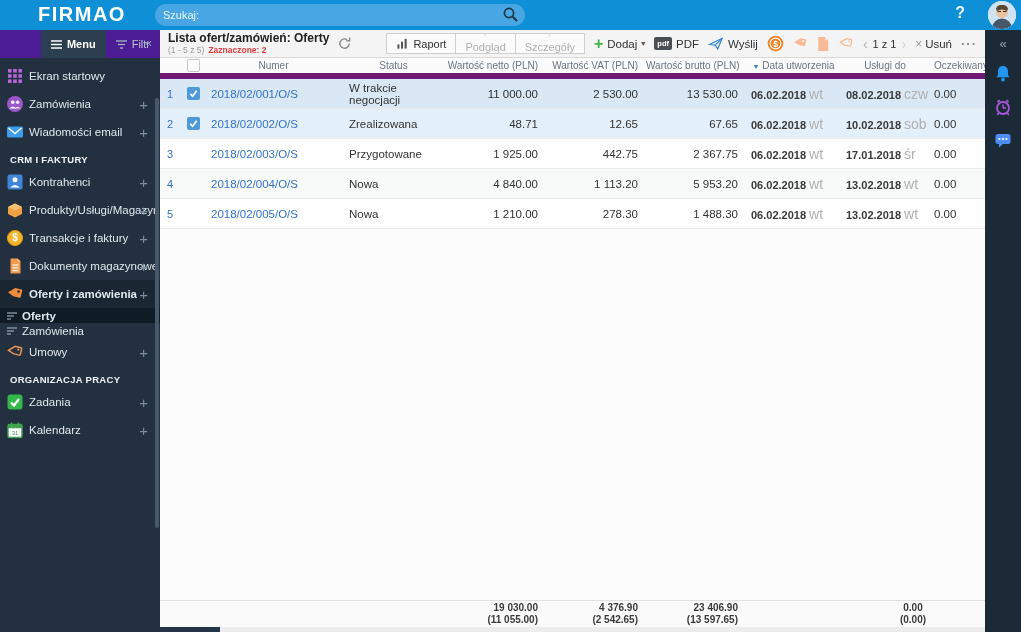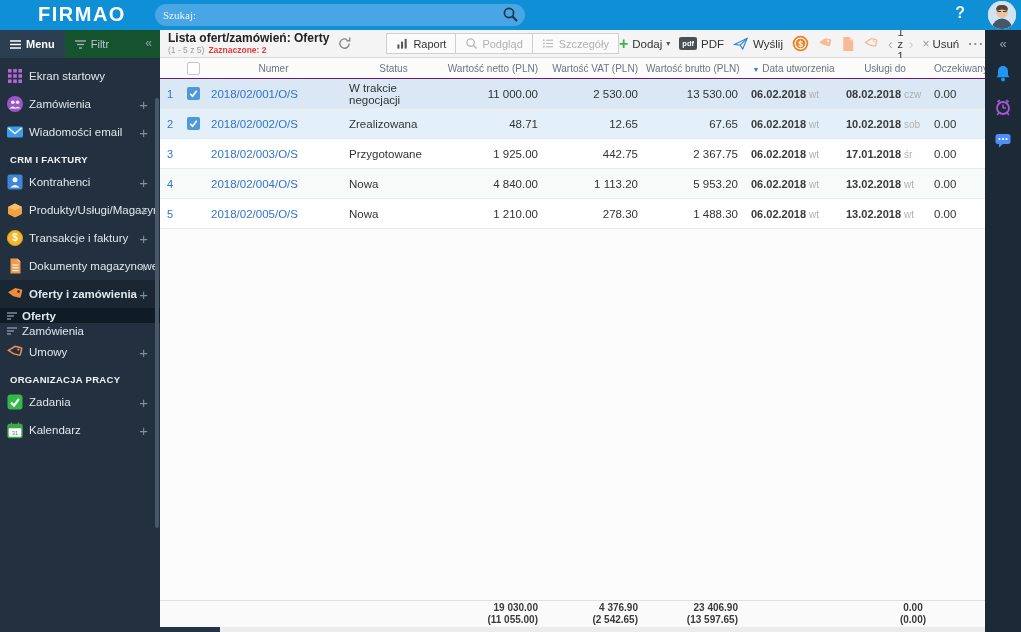--- a/index.html
+++ b/index.html
@@ -2,30 +2,30 @@
 <html><head>
 <meta charset="utf-8">
 <style>
   * { box-sizing: border-box; margin: 0; padding: 0; }
   html,body { width:1021px; height:632px; overflow:hidden; }
   body { font-family:"Liberation Sans", sans-serif; background:#fff; position:relative; }
 
   
   .topbar { position:absolute; left:0; top:0; width:1021px; height:30px; background:#0e8fd6; z-index:5; }
   .logo { position:absolute; left:38px; top:3px; color:#fff; font-size:20px; font-weight:800; letter-spacing:1.5px; }
-  .search { position:absolute; left:155px; top:4px; width:370px; height:22px; background:#47a6e3; border-radius:11px; display:flex; align-items:center;font-family:Liberation Serif, serif; }
+  .search { position:absolute; left:155px; top:4px; width:370px; height:22px; background:#47a6e3; border-radius:11px; display:flex; align-items:center; }
   .search input { flex:1; background:transparent; border:none; outline:none; color:#fff; font-size:11px; padding:0 8px; font-family:inherit; }
   .search input::placeholder { color:#eef6fc; opacity:1; }
   .search .mag { width:18px; height:18px; margin-right:5px; flex:0 0 auto; }
   .help { position:absolute; right:56px; top:4px; color:#e8f4fd; font-size:16px; font-weight:bold; cursor:pointer; }
   .avatar { position:absolute; right:5px; top:1px; width:28px; height:28px; border-radius:50%; overflow:hidden; background:#cfe3f2; }
 
   
   .sidebar { position:absolute; left:0; top:30px; width:160px; height:602px; background:#22303f; z-index:4; }
-  .side-tabs { height:28px; background:#14532d; display:flex; align-items:stretch; position:relative; }
+  .side-tabs { height:28px; background:#4c1d95; display:flex; align-items:stretch; position:relative;justify-content:flex-end; }
   .side-tab { display:flex; align-items:center; gap:5px; padding:0 10px; font-size:11px; color:#b9c6d1; cursor:pointer; }
   .side-tab.active { background:#2c3f50; color:#fff; font-weight:bold; }
   .side-collapse { position:absolute; right:8px; top:6px; color:#8fa2b2; font-size:12px; cursor:pointer; }
   .menu { padding-top:4px; position:relative; }
   .m-item { height:28px; display:flex; align-items:center; padding-left:6px; color:#dfe7ee; font-size:11.5px; cursor:pointer; position:relative; }
   .m-item .ic { width:18px; height:18px; flex:0 0 auto; margin-right:5px; }
   .m-item .plus { position:absolute; right:12px; color:#7c90a0; font-size:15px; font-weight:300; cursor:pointer; }
   .m-item.sel { background:#1a2733; font-weight:bold; }
   .m-sub { height:15px; display:flex; align-items:center; padding-left:6px; color:#dfe7ee; font-size:11.5px; cursor:pointer; }
   .m-sub .ic { width:12px; height:12px; margin-right:4px; flex:0 0 auto; }
@@ -43,56 +43,56 @@
   .main { position:absolute; left:160px; top:30px; width:825px; height:602px; background:#fff; display:flex; flex-direction:column; overflow:hidden; }
 
   .toolbar { height:28px; background:#f4f4f4; border-bottom:1px solid #d9d9d9; display:flex; align-items:center; flex:0 0 auto; }
   .t-block { padding-left:8px; line-height:12px; }
   .t-title { font-size:12px; font-weight:bold; color:#222; white-space:nowrap; }
   .t-sub { font-size:8.5px; color:#999; }
   .t-sel { color:#e23b3b; font-weight:bold; margin-left:4px; }
   .refresh { width:15px; height:15px; margin-left:8px; cursor:pointer; flex:0 0 auto; }
   .btn-group { display:flex; margin-left:34px; }
   .btn { height:21px; display:flex; align-items:center; gap:4px; padding:0 9px; border:1px solid #cfcfcf; background:#fbfbfb; font-size:11px; color:#333; cursor:pointer; white-space:nowrap; }
-  .btn + .btn { margin-left:-1px; }
+  .btn + .btn { margin-left:-1px;flex-direction:column; }
   .btn.disabled { color:#b0b0b0; cursor:default; }
   .t-right { margin-left:auto; display:flex; align-items:center; gap:9px; padding-right:8px; }
   .t-add { display:flex; align-items:center; gap:4px; font-size:11.5px; color:#333; cursor:pointer; }
   .t-add .pl { color:#3cb44a; font-size:16px; font-weight:bold; line-height:14px; }
   .t-add .caret { font-size:8px; color:#555; }
   .t-pdf { display:flex; align-items:center; gap:4px; cursor:pointer; }
   .pdf-badge { background:#4a4f54; color:#fff; font-size:7.5px; font-weight:bold; border-radius:2px; padding:2px 3px; }
   .t-pdf .lbl, .t-send .lbl, .t-del .lbl { font-size:11.5px; color:#333; }
   .t-send { display:flex; align-items:center; gap:4px; cursor:pointer; }
   .oicons { display:flex; align-items:center; gap:8px; }
   .oicons svg { cursor:pointer; }
   .pager { display:flex; align-items:center; gap:5px; font-size:11px; color:#333; }
   .pg-prev { color:#b0b0b0; font-size:14px; cursor:pointer; }
   .pg-next { color:#d0d0d0; font-size:14px; cursor:pointer; }
   .t-del { display:flex; align-items:center; gap:3px; cursor:pointer; }
   .t-del .x { color:#999; font-size:12px; }
   .t-more { color:#888; font-size:13px; font-weight:bold; cursor:pointer; letter-spacing:1px; }
 
   .grid { display:grid; grid-template-columns:20px 26px 135px 105px 100px 100px 100px 95px 88px 1fr; align-items:center; }
-  .thead { height:21px; background:#fbfbfb; border-bottom:1px solid #701a75; flex:0 0 auto; font-size:10px; color:#6b7580; }
+  .thead { height:21px; background:#fbfbfb; border-bottom:6px solid #701a75; flex:0 0 auto; font-size:10px; color:#6b7580; }
   .th { white-space:nowrap; overflow:visible; cursor:pointer; }
   .th.c { text-align:center; } .th.r { text-align:right; padding-right:8px; } .th.l { padding-left:5px; }
   .sort { color:#2f80d0; font-size:7px; margin-right:3px; }
 
   .row { height:30px; border-bottom:1px solid #eaeaea; font-size:11.5px; color:#333; cursor:pointer; }
   .row.sel1 { background:#d9e8f4; }
   .row.sel2 { background:#e4f0f9; }
   .row.alt { background:#f8f9f9; }
   .cell-idx { text-align:center; color:#3272c8; font-size:11px; }
   .cell-num a, .cell-num span { color:#3272c8; text-decoration:none; }
   .cell-num { padding-left:5px; }
   .cell-status { padding-left:8px; }
   .cell-r { text-align:right; padding-right:8px; }
   .cell-date { padding-left:5px; font-weight:bold; color:#3a3a3a; font-size:11px; white-space:nowrap; }
-  .dow { font-weight:normal; color:#b0b0b0; font-size:10px; margin-left:3px; }
+  .dow { font-weight:normal; color:#b0b0b0; font-size:14px; margin-left:3px; }
   .cell-exp { padding-left:5px; }
   .cbx { width:13px; height:13px; border-radius:2px; margin:0 auto; cursor:pointer; }
   .cbx.off { background:#fff; border:1px solid #c3c9ce; }
   .cbx.on { background:#4e9ad8; display:flex; align-items:center; justify-content:center; }
 
   .fill { flex:1; background:#fcfcfd; }
 
   .summary { flex:0 0 auto; height:27px; background:#fafafa; border-top:1px solid #e0e0e0; font-size:10px; font-weight:bold; color:#3a3a3a; line-height:12px; padding-top:1px; align-items:start; }
   .sum-r { text-align:right; padding-right:8px; }
   .sum-exp { grid-column:9 / 11; text-align:center; }

